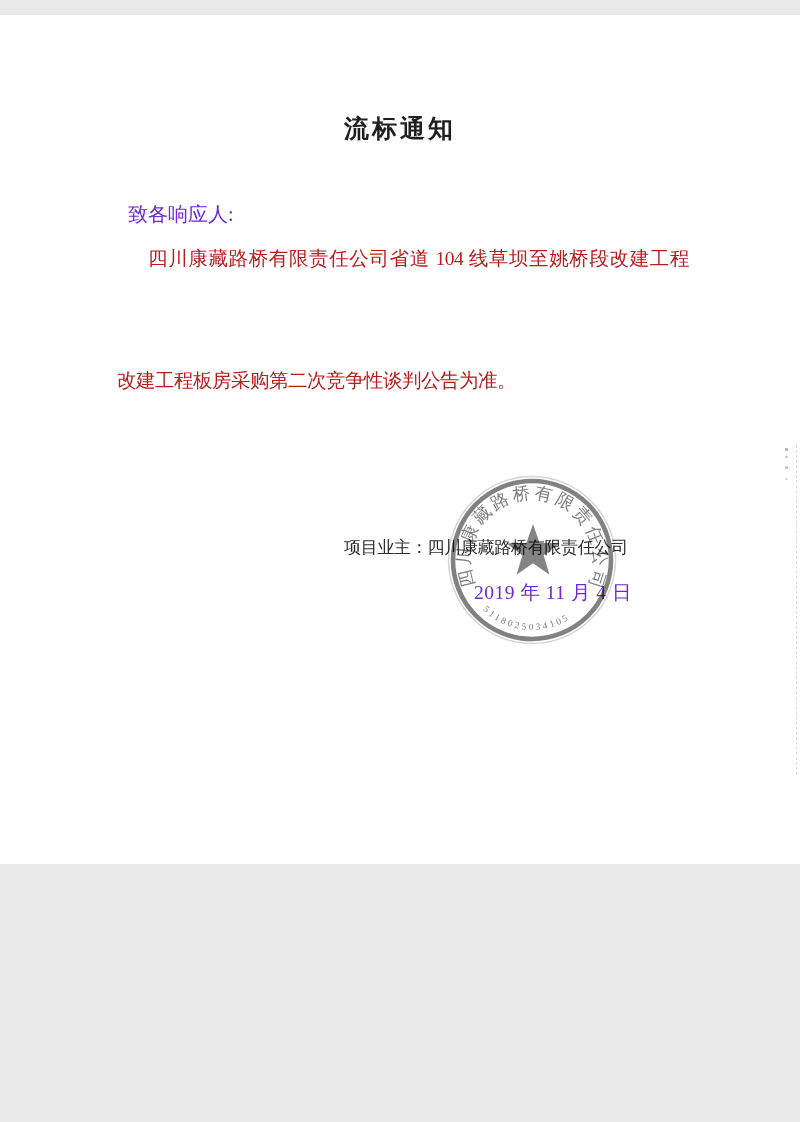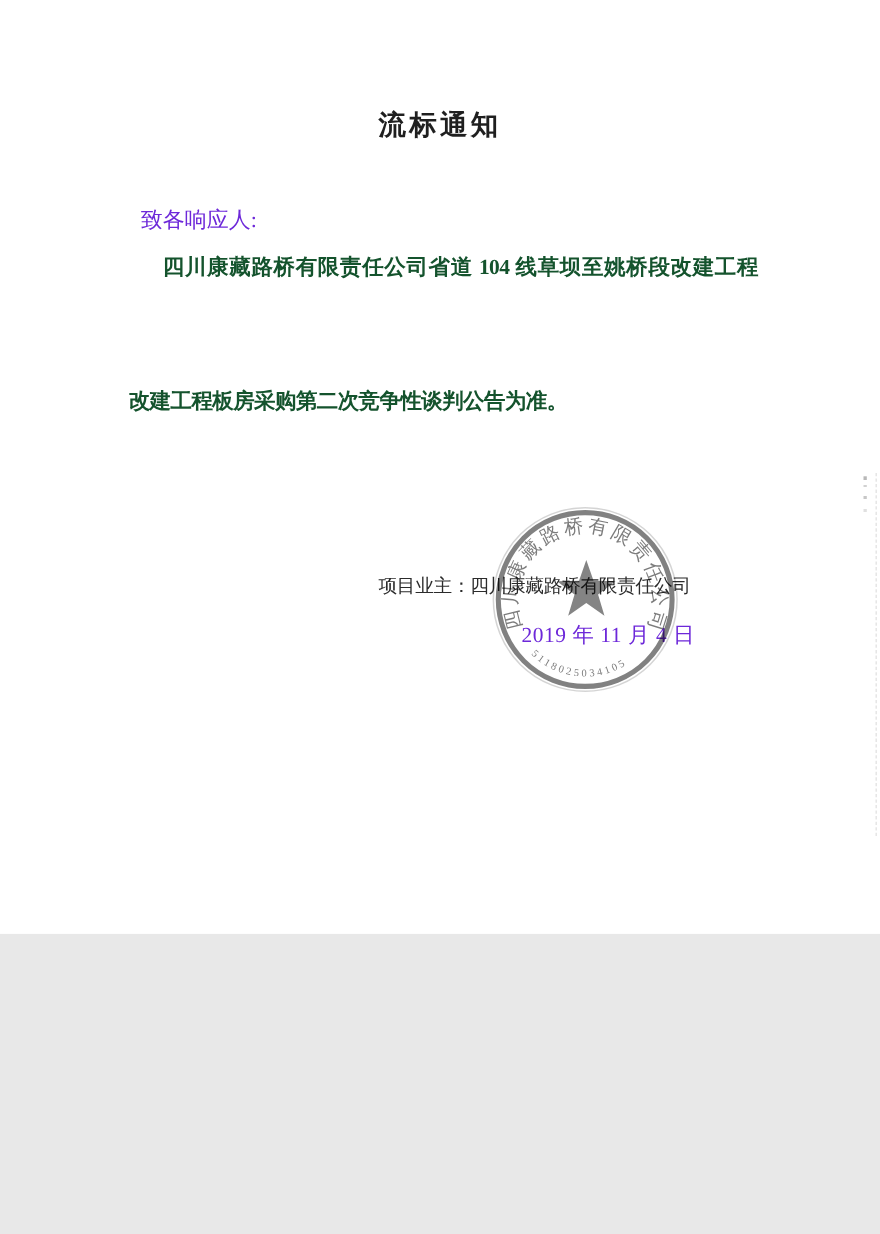--- a/index.html
+++ b/index.html
@@ -4,21 +4,21 @@
 <style>
   html, body {
     margin: 0;
     padding: 0;
     background: #e8e8e8;
   }
   .page {
     position: relative;
     width: 800px;
     height: 849px;
-    margin: 0 auto;
+    margin: 15px auto;
     background: #ffffff;
     overflow: hidden;
     font-family: "Liberation Serif", "DejaVu Serif", serif;
     color: #2f2f2f;
   }
   .doc-title {
     position: absolute;
     top: 97px;
     left: 0;
     width: 800px;
@@ -35,25 +35,24 @@
     font-size: 20px;
     color: #6d28d9;
   }
   .bline {
     position: absolute;
     left: 117px;
     width: 572px;
     font-size: 19.5px;
     letter-spacing: -0.5px;
     line-height: 28px;
-    color: #14532d;
+    color: #b91c1c;
     text-align: justify;
     text-align-last: justify;
     white-space: nowrap;
-    font-weight: bold;
   }
   .bline.l1 { top: 230px; text-indent: 31px; }
   .bline.l2 { top: 271px; }
   .bline.l3 { top: 311px; }
   .bline.l4 { top: 352px; text-align-last: left; }
   .sig-line {
     position: absolute;
     left: 344px;
     top: 521px;
     font-size: 17px;

